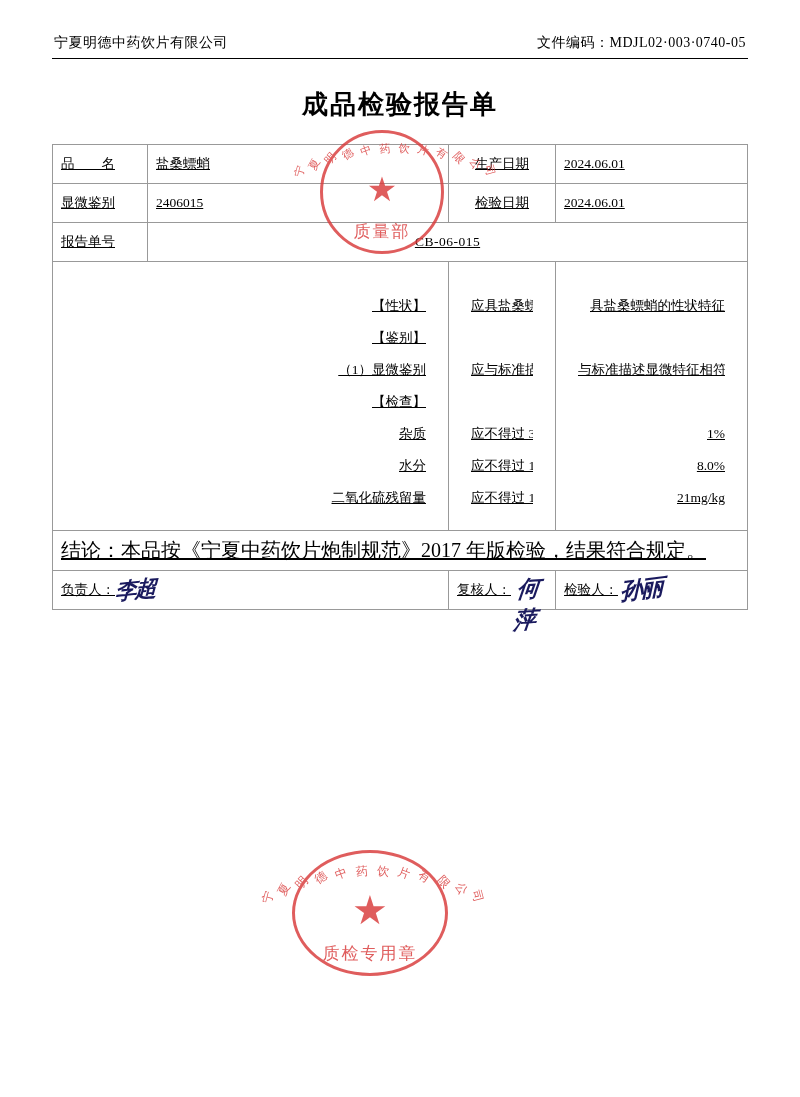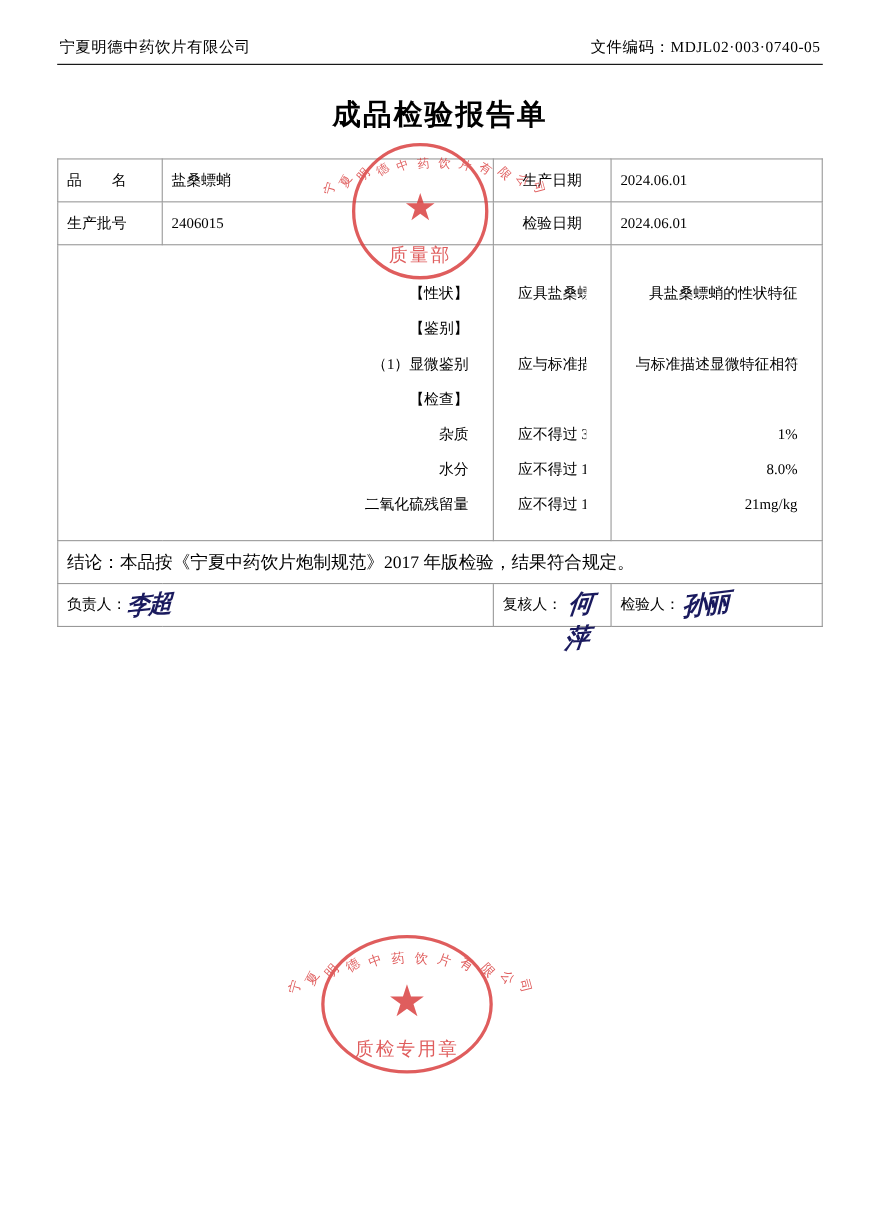--- a/index.html
+++ b/index.html
@@ -46,20 +46,21 @@
     width: 100%;
     border-collapse: collapse;
     table-layout: fixed;
     font-size: 13.5px;
   }
   table.main td {
     border: 1px solid #999;
     padding: 6px 8px;
     vertical-align: middle;
     height: 26px;
+    text-decoration: underline;
   }
   .lbl {
     width: 78px;
     white-space: nowrap;
   }
   .lbl-spread {
     display: flex;
     justify-content: space-between;
     width: 62px;
   }
@@ -98,21 +99,21 @@
     white-space: nowrap;
     overflow: hidden;
   }
   .col-item { }
   .col-std { }
   .col-res { }
 
   .conclusion td {
     height: 30px;
     padding: 7px 10px;
-    font-size: 16px;
+    font-size: 20px;
     margin-left: 13px;
   }
   .sign-row td {
     height: 44px;
     padding: 6px 10px;
     font-size: 13.5px;
     vertical-align: middle;
     position: relative;
   }
   .sign-cell { position: relative; }
@@ -205,24 +206,28 @@
     <tbody>
         <tr>
       <td class="lbl">
             <span class="lbl-spread">品　　名</span>
           </td>
       <td class="val">盐桑螵蛸</td>
       <td class="c-lbl">生产日期</td>
       <td class="c-val">2024.06.01</td>
     </tr>
     <tr>
-      <td class="lbl">生产批号</td>
+      <td class="lbl">显微鉴别</td>
       <td class="val">2406015</td>
       <td class="c-lbl">检验日期</td>
       <td class="c-val">2024.06.01</td>
+    </tr>
+    <tr>
+      <td class="rpt-no-label">报告单号</td>
+      <td class="rpt-no-value" colspan="3">CB-06-015</td>
     </tr>
 
 
     <tr class="insp-body">
       <td colspan="2">
         <div class="insp-col col-item">
           <div class="row">【性状】</div>
           <div class="row">【鉴别】</div>
           <div class="row">（1）显微鉴别</div>
           <div class="row">【检查】</div>

